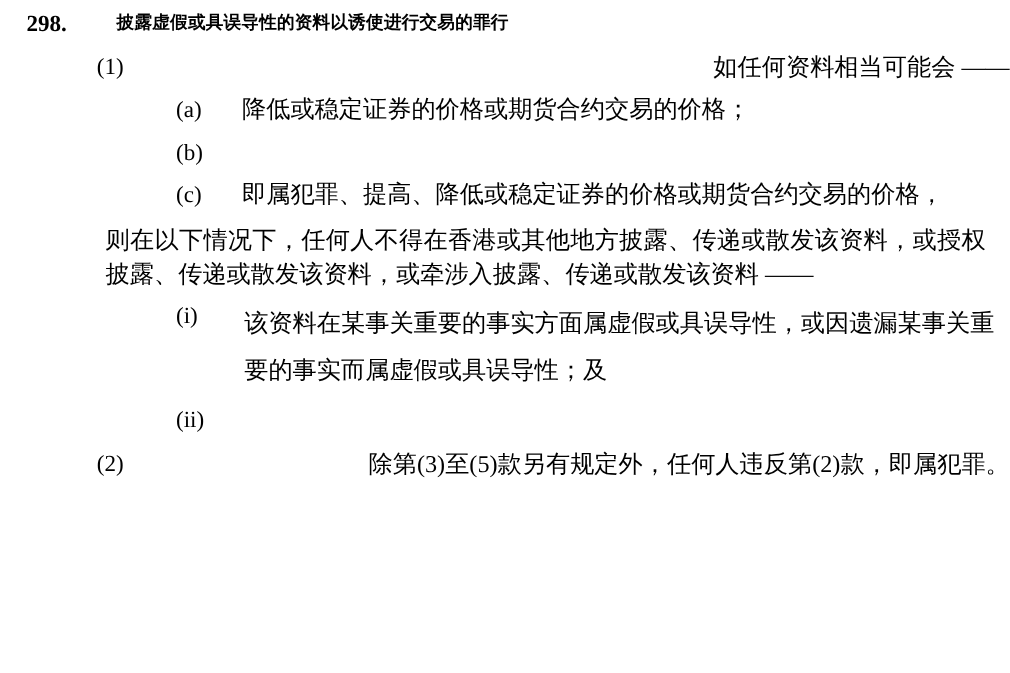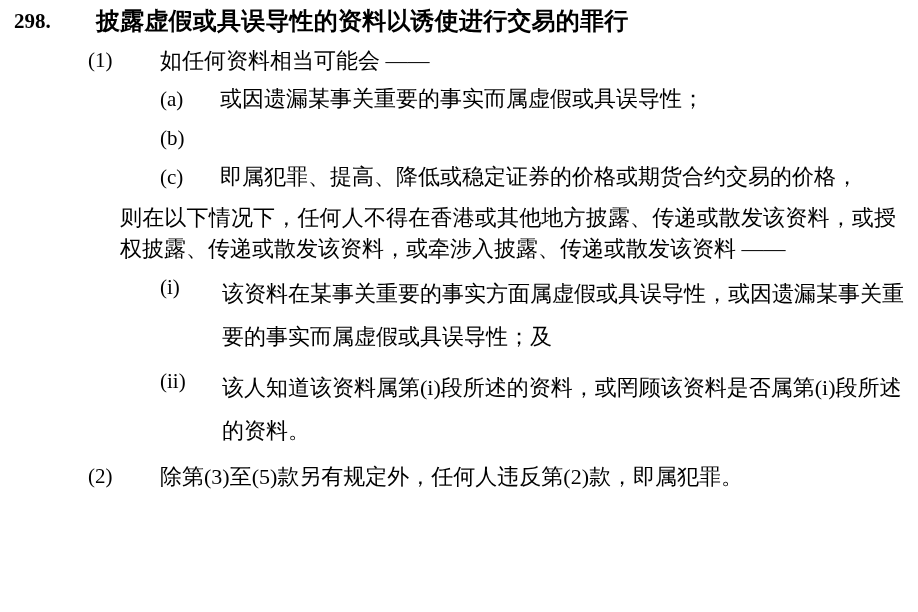--- a/index.html
+++ b/index.html
@@ -32,70 +32,71 @@
     text-align: left;
     white-space: nowrap;
   }
   .body-text {
     flex: 1 1 auto;
   }
 
   
   .section-head {
     margin-top: 6px;
-    padding-left: 14px;
+    padding-left: 24px;
     align-items: flex-end;
   }
   .section-head .marker {
     width: 82px;
     font-weight: bold;
     font-size: 21px;
     line-height: 30px;
   }
   .section-head .body-text {
     font-weight: bold;
-    font-size: 24px;
+    font-size: 16px;
     line-height: 30px;
     letter-spacing: 0.2px;
   }
 
   
   .lvl1 {
     margin-top: 9px;
     padding-left: 88px;
   }
   .lvl1 .marker {
     width: 72px;
     font-size: 21px;
     line-height: 31px;
   }
   .lvl1 .body-text {
     font-size: 22px;
     line-height: 31px;
+    text-align: right;
   }
 
   
   .lvl2 {
     margin-top: 7px;
     padding-left: 160px;
   }
   .lvl2 .marker {
     width: 60px;
     font-size: 21px;
     line-height: 32px;
   }
   .lvl2 .body-text {
     font-size: 22px;
     line-height: 32px;
   }
 
   
   .cont {
     margin-top: 9px;
-    padding-left: 120px;
+    padding-left: 96px;
     font-size: 22px;
     line-height: 31px;
     text-align: justify;
     padding-right: 22px;
   }
 
   
   .lvl2r {
     margin-top: 8px;
     padding-left: 160px;
@@ -121,42 +122,41 @@
     <div class="body-text">披露虚假或具误导性的资料以诱使进行交易的罪行</div>
   </div>
 
   <div class="row lvl1">
     <div class="marker">(1)</div>
     <div class="body-text">如任何资料相当可能会 ——</div>
   </div>
 
   <div class="row lvl2">
     <div class="marker">(a)</div>
-    <div class="body-text">或因遗漏某事关重要的事实而属虚假或具误导性；</div>
+    <div class="body-text">降低或稳定证券的价格或期货合约交易的价格；</div>
   </div>
 
   <div class="row lvl2">
     <div class="marker">(b)</div>
   </div>
 
   <div class="row lvl2">
     <div class="marker">(c)</div>
     <div class="body-text">即属犯罪、提高、降低或稳定证券的价格或期货合约交易的价格，</div>
   </div>
 
   <div class="cont">则在以下情况下，任何人不得在香港或其他地方披露、传递或散发该资料，或授权披露、传递或散发该资料，或牵涉入披露、传递或散发该资料 ——</div>
 
   <div class="row lvl2r">
     <div class="marker">(i)</div>
     <div class="body-text">该资料在某事关重要的事实方面属虚假或具误导性，或因遗漏某事关重要的事实而属虚假或具误导性；及</div>
   </div>
 
   <div class="row lvl2r">
     <div class="marker">(ii)</div>
-    <div class="body-text">该人知道该资料属第(i)段所述的资料，或罔顾该资料是否属第(i)段所述的资料。</div>
   </div>
 
   <div class="row lvl1">
     <div class="marker">(2)</div>
     <div class="body-text">除第(3)至(5)款另有规定外，任何人违反第(2)款，即属犯罪。</div>
   </div>
 
 </div>
 
 </body></html>

